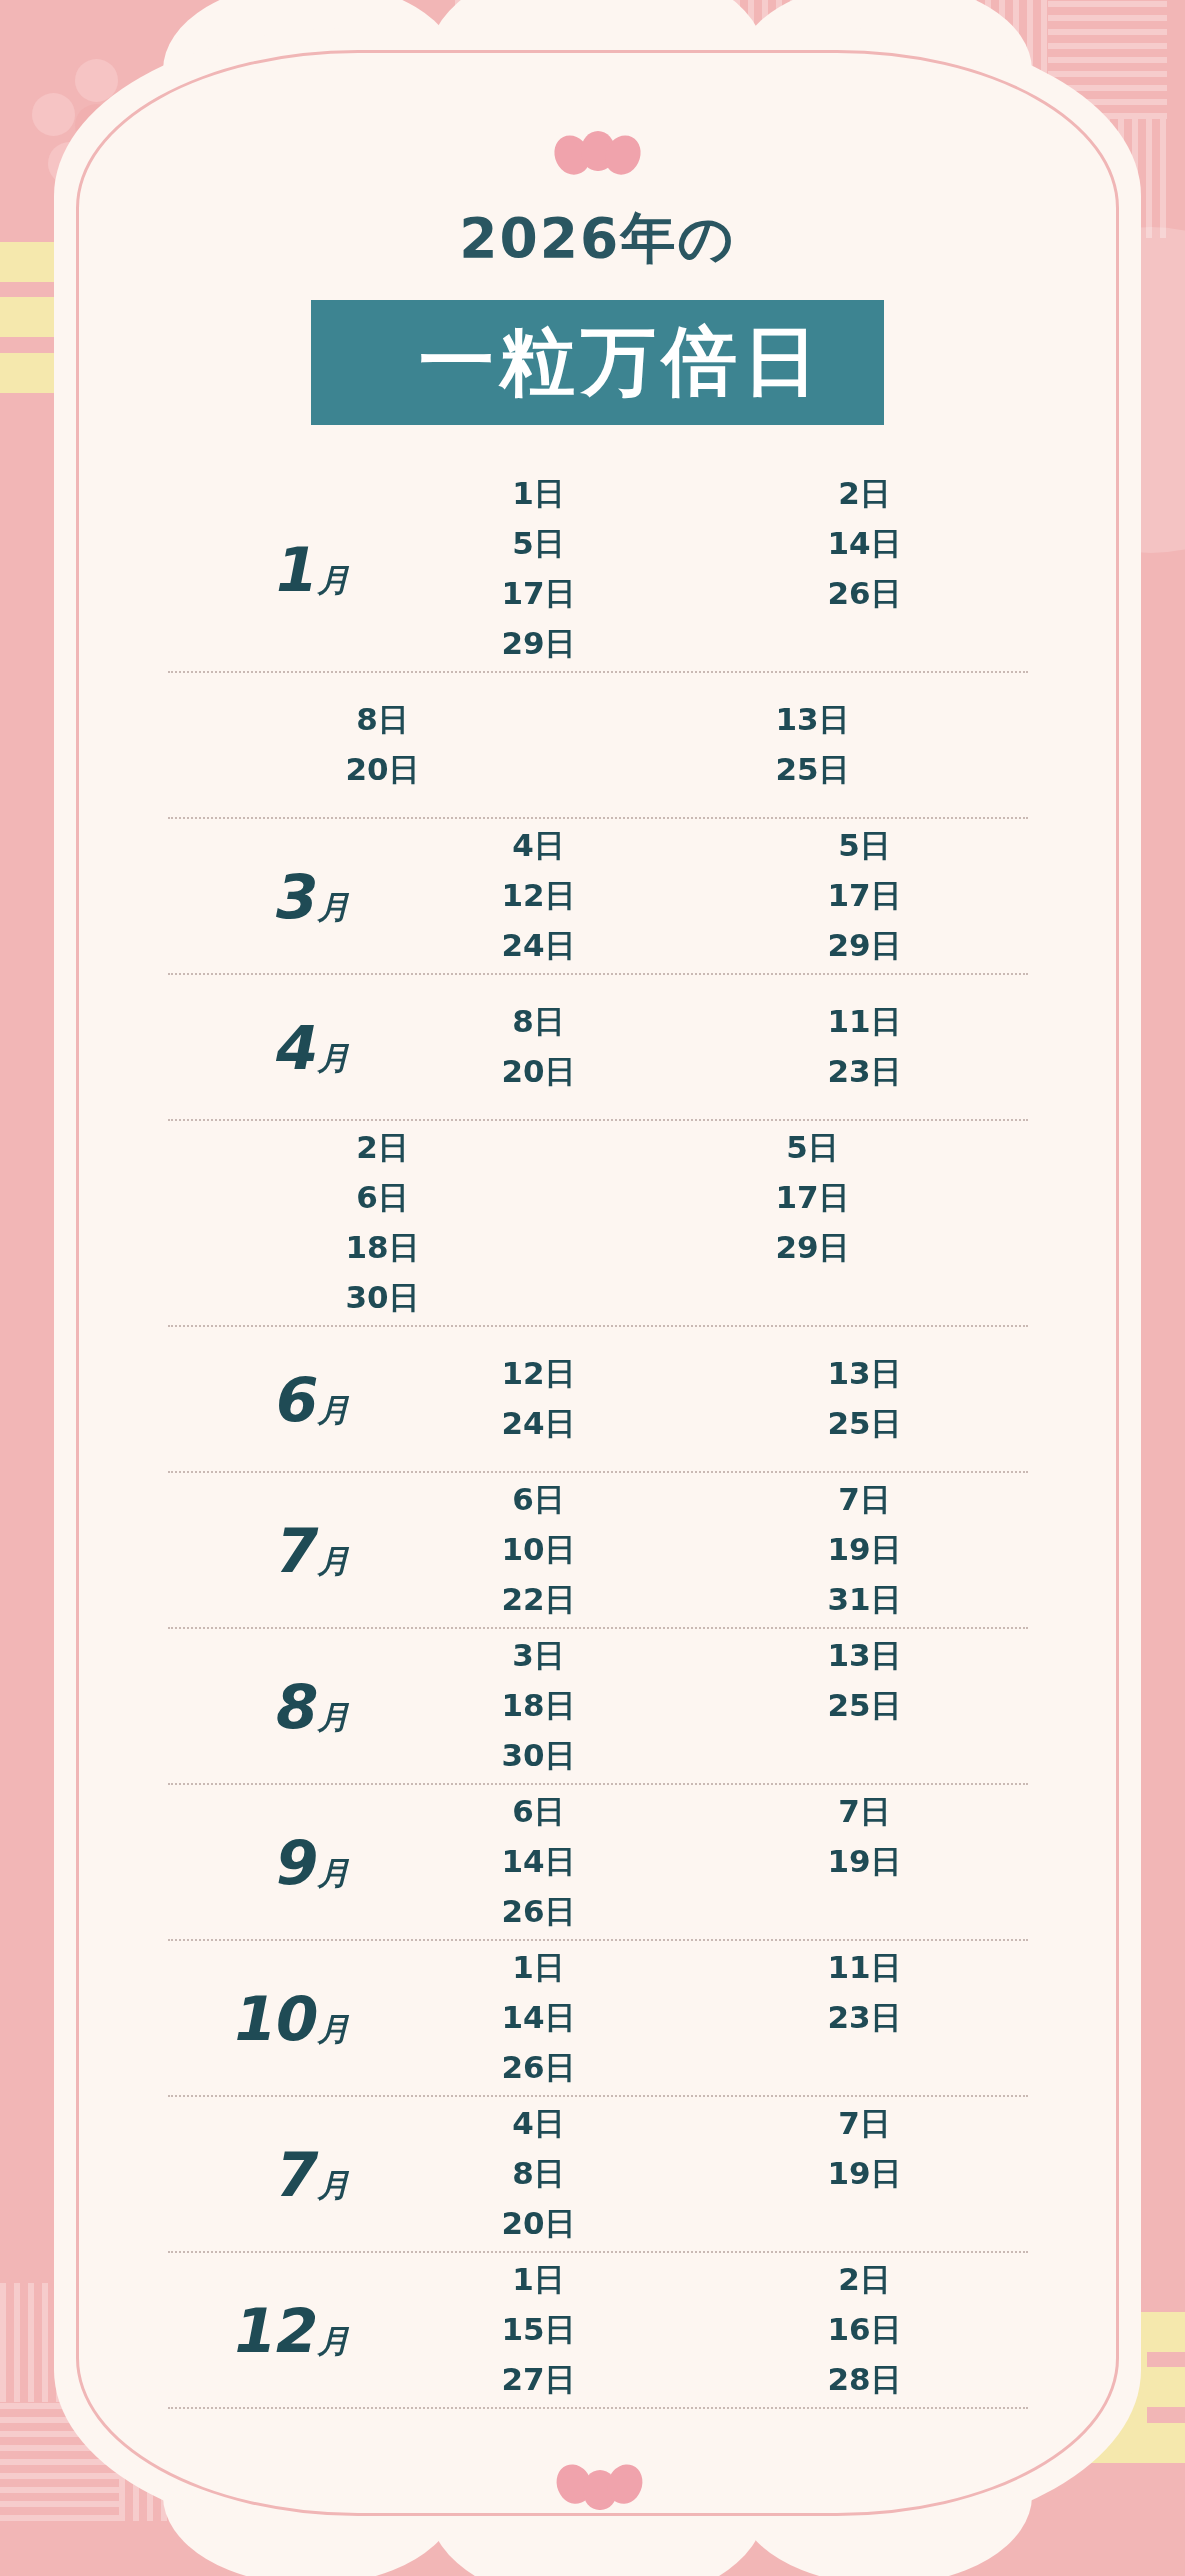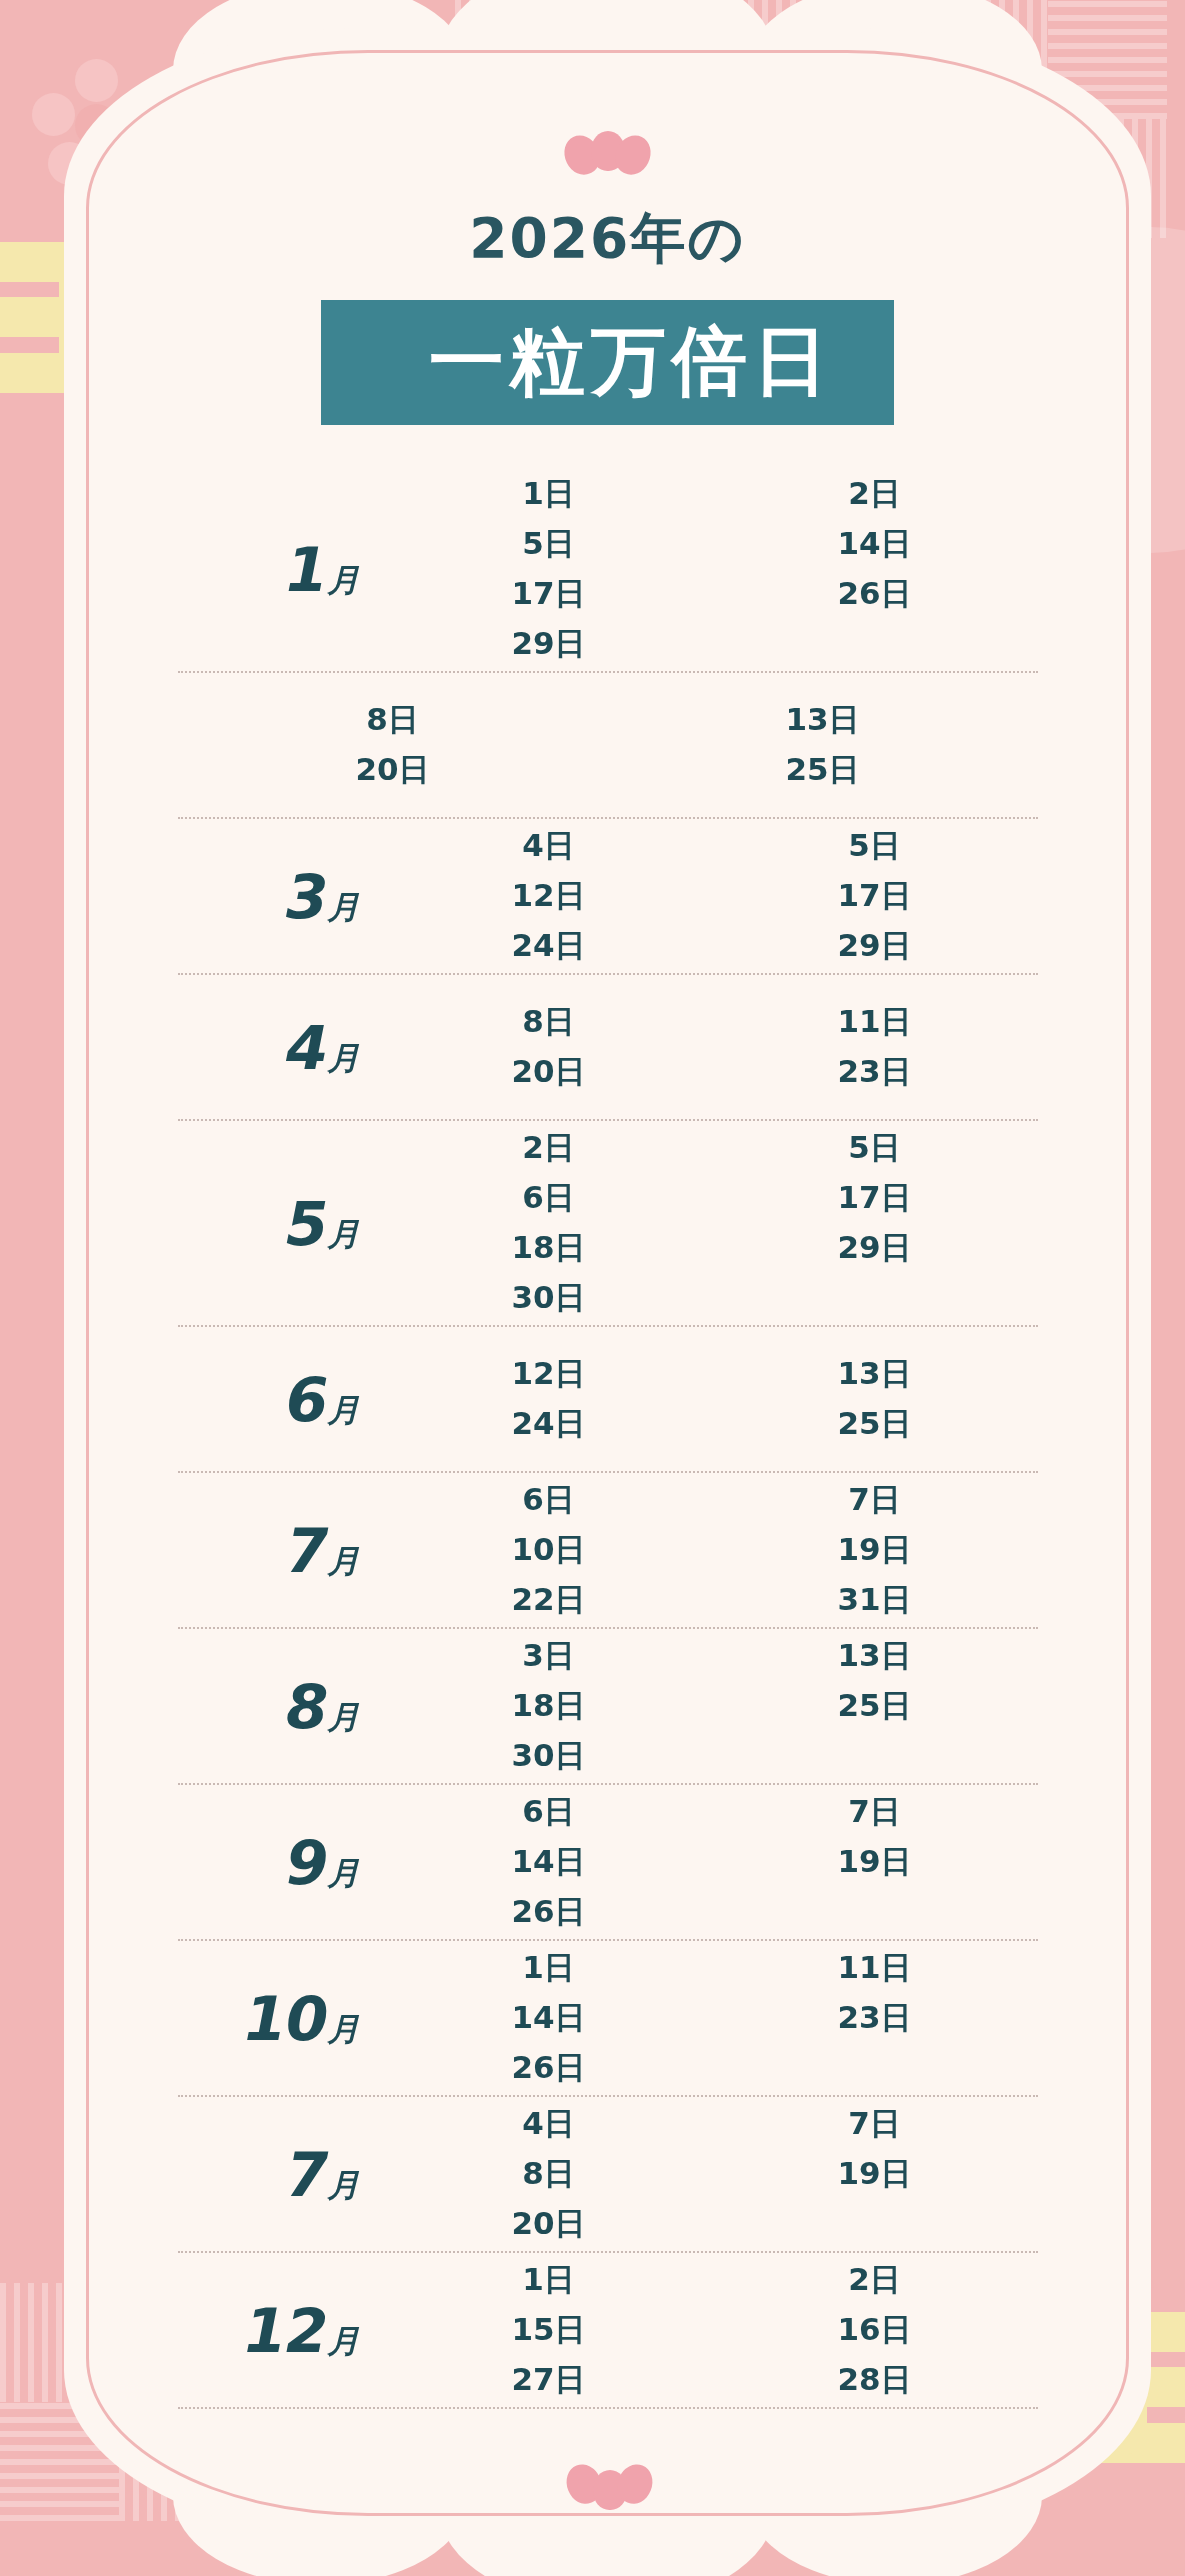--- a/index.html
+++ b/index.html
@@ -78,21 +78,21 @@
   }
   .plum .center {
     position: absolute;
     border-radius: 50%;
     background: #f3b8b8;
   }
 
   
   .card-wrap {
     position: absolute;
-    left: 64px;
+    left: 54px;
     top: 28px;
     width: 1087px;
     height: 2510px;
   }
   .card-outline {
     position: absolute;
     inset: 0;
     background: #fdf6f1;
     border-radius: 296px / 168px;
   }
@@ -357,21 +357,20 @@
         <div class="row">
           <div class="month"><span class="num">4</span><span class="suffix">月</span></div>
           <div class="days">
             <span class="day">8日</span>
             <span class="day">11日</span>
             <span class="day">20日</span>
             <span class="day">23日</span>
           </div>
         </div>
         <div class="row">
-          <div class="month"><span class="num">5</span><span class="suffix">月</span></div>
           <div class="days">
             <span class="day">2日</span>
             <span class="day">5日</span>
             <span class="day">6日</span>
             <span class="day">17日</span>
             <span class="day">18日</span>
             <span class="day">29日</span>
             <span class="day">30日</span>
           </div>
         </div>

